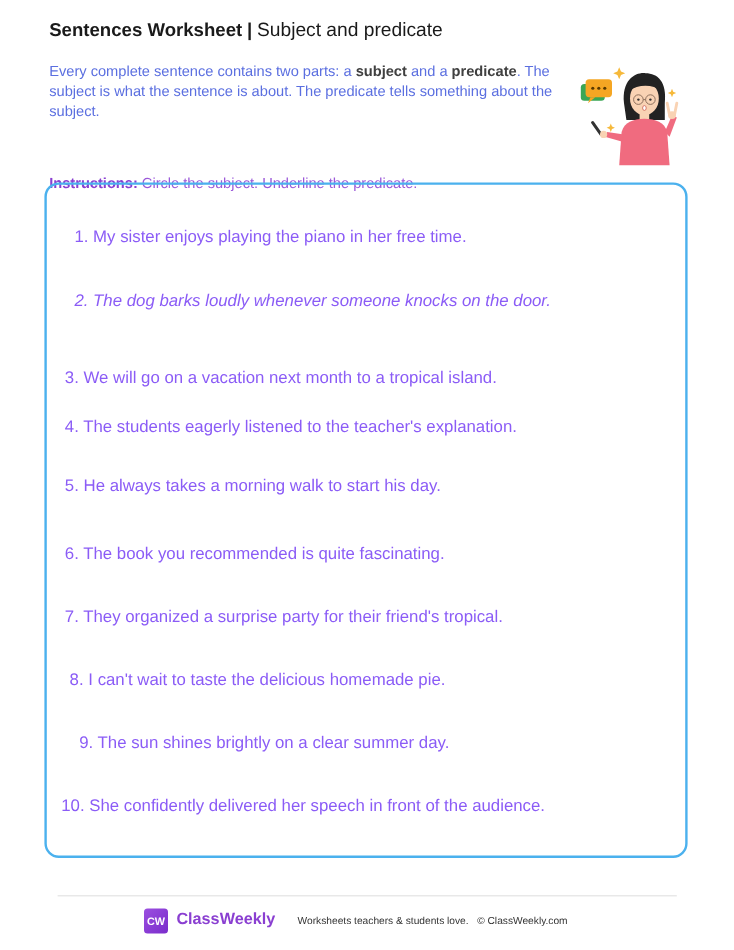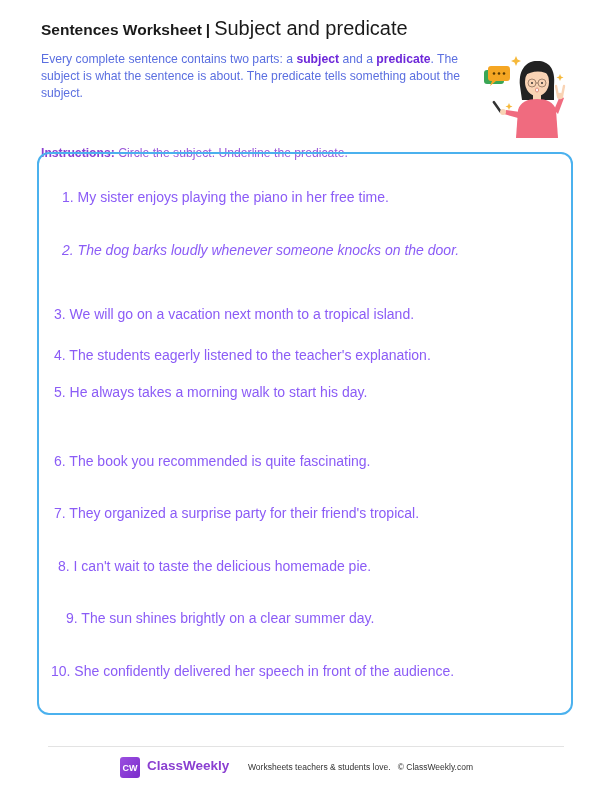--- a/index.html
+++ b/index.html
@@ -1,23 +1,23 @@
 <!DOCTYPE html>
 <html><head>
 <meta charset="utf-8">
 <style>
   html, body { margin:0; padding:0; background:#ffffff; }
   body { width:612px; height:792px; position:relative; overflow:hidden;
          font-family:"Liberation Sans", "DejaVu Sans", sans-serif; color:#222; }
   .title { position:absolute; left:41px; top:17px; font-size:15.5px; white-space:nowrap; }
   .title .main { font-weight:bold; color:#1a1a1a; }
   .title .sep { font-weight:bold; color:#1a1a1a; margin:0 4px; }
-  .title .sub { color:#1a1a1a; font-size:20px; }
+  .title .sub { color:#1a1a1a; font-size:16px; }
   .intro { position:absolute; left:41px; top:51px; width:420px; font-size:12.2px; line-height:17px; color:#5b6fe0; }
-  .intro b { color:#6d28d9;text-align:right; }
+  .intro b { color:#404040;text-align:right; }
   .instructions { position:absolute; left:41px; top:118px; font-size:12.2px; color:#9b59d9;margin-top:28px; }
   .instructions b { color:#8a3fd1; }
   .illustration { position:absolute; left:478px; top:48px; width:88px; height:90px; }
   .box { position:absolute; left:37px; top:152px; width:536px; height:563px;
          border:2.5px solid #4bb1ee; border-radius:12px; box-sizing:border-box; }
   .item { position:absolute; font-size:14px; color:#8b5cf6; white-space:nowrap; }
   .footer-line { position:absolute; left:48px; top:746px; width:516px; height:1px; background:#e3e3e3; }
   .logo-badge { position:absolute; left:120px; top:757px; width:20px; height:21px; border-radius:3px;
                 background:linear-gradient(135deg,#9b4fe0,#7a2ccb); color:#fff; font-size:9px; font-weight:bold;
                 display:flex; align-items:center; justify-content:center; }
@@ -71,21 +71,21 @@
   <path d="M80 48 L78 38 M84 48 L86 38" stroke="#f9d3b4" stroke-width="2.4" stroke-linecap="round"></path>
   <circle cx="82" cy="48" r="3.2" fill="#f9d3b4"></circle>
 </svg>
 
 <div class="box"></div>
 
 <div class="item" style="left:62px;top:189px;"><span>1.</span> <span>My sister enjoys playing the piano in her free time.</span></div>
 <div class="item" style="left:62px;top:242px;font-style:italic;"><span>2.</span> <span>The dog barks loudly whenever someone knocks on the door.</span></div>
 <div class="item" style="left:54px;top:294px;margin-top:12px;"><span>3.</span> <span>We will go on a vacation next month to a tropical island.</span></div>
 <div class="item" style="left:54px;top:347px;"><span>4.</span> <span>The students eagerly listened to the teacher's explanation.</span></div>
-<div class="item" style="left:54px;top:384px;"><span>5.</span> <span>He always takes a morning walk to start his day.</span></div>
+<div class="item" style="left:54px;top:396px;"><span>5.</span> <span>He always takes a morning walk to start his day.</span></div>
 <div class="item" style="left:54px;top:453px;"><span>6.</span> <span>The book you recommended is quite fascinating.</span></div>
 <div class="item" style="left:54px;top:505px;"><span>7.</span> <span>They organized a surprise party for their friend's tropical.</span></div>
 <div class="item" style="left:58px;top:558px;"><span>8.</span> <span>I can't wait to taste the delicious homemade pie.</span></div>
 <div class="item" style="left:66px;top:610px;"><span>9.</span> <span>The sun shines brightly on a clear summer day.</span></div>
 <div class="item" style="left:51px;top:663px;"><span>10.</span> <span>She confidently delivered her speech in front of the audience.</span></div>
 
 <div class="footer-line"></div>
 <div class="logo-badge">CW</div>
 <div class="logo-text">ClassWeekly</div>
 <div class="tagline"><span>Worksheets teachers &amp; students love.</span>&nbsp;&nbsp;&nbsp;<span>© ClassWeekly.com</span></div>

